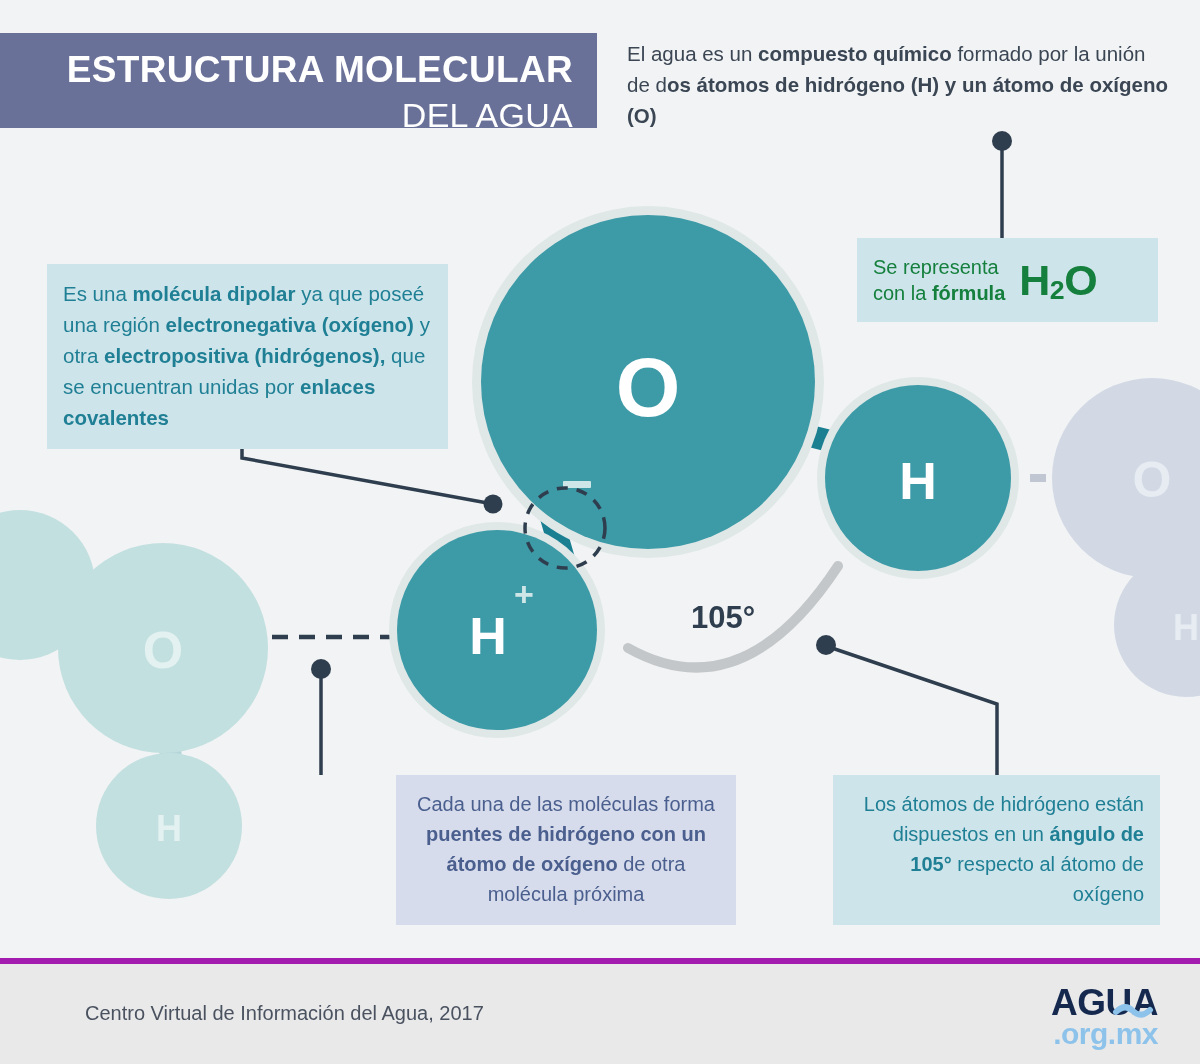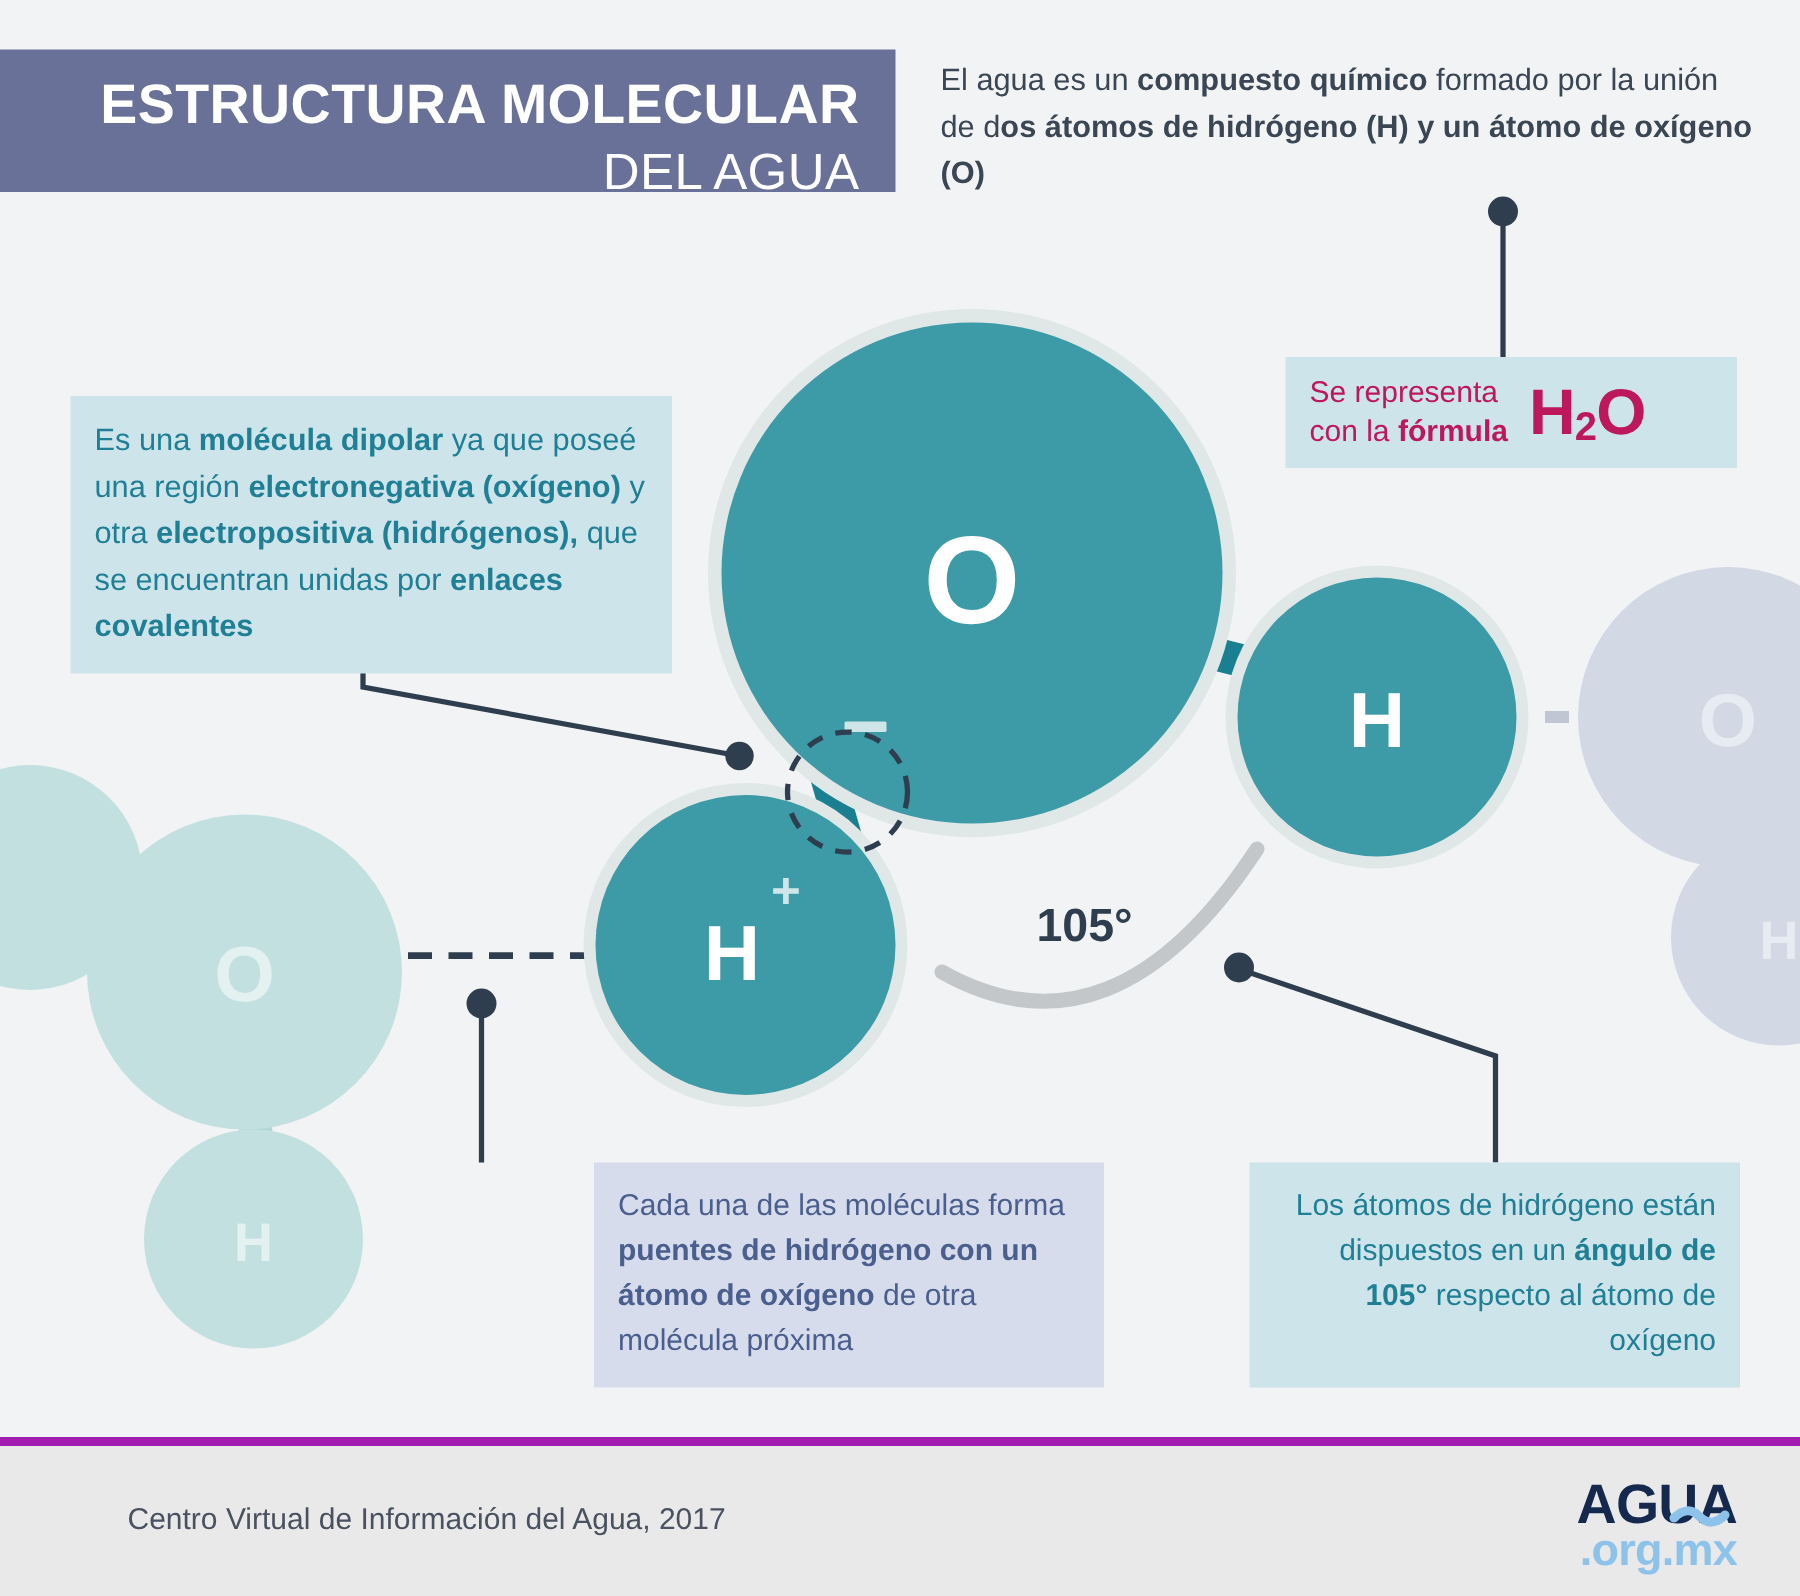--- a/index.html
+++ b/index.html
@@ -75,23 +75,23 @@
     font-size: 20.5px;
     line-height: 31px;
     text-align: left;
     margin-top: 40px;
   }
 
   #callout-formula {
     left: 857px;
     top: 238px;
     width: 301px;
-    height: 74px;
+    height: 84px;
     background: #cee4eb;
-    color: #be185d;
+    color: #15803d;
     display: flex;
     align-items: center;
     padding: 0 16px;
   }
   #formula-text {
     font-size: 20px;
     line-height: 26px;
     flex: 0 0 auto;
   }
   #formula-h2o {
@@ -110,21 +110,21 @@
 
   #callout-puentes {
     left: 396px;
     top: 775px;
     width: 340px;
     padding: 14px 16px 16px 16px;
     background: #d7dced;
     color: #4a5f8d;
     font-size: 20px;
     line-height: 30px;
-    text-align: left;
+    text-align: center;
   }
 
   #callout-angulo {
     left: 833px;
     top: 775px;
     width: 327px;
     padding: 14px 16px 16px 16px;
     background: #cee4eb;
     color: #1f7f94;
     font-size: 20px;

